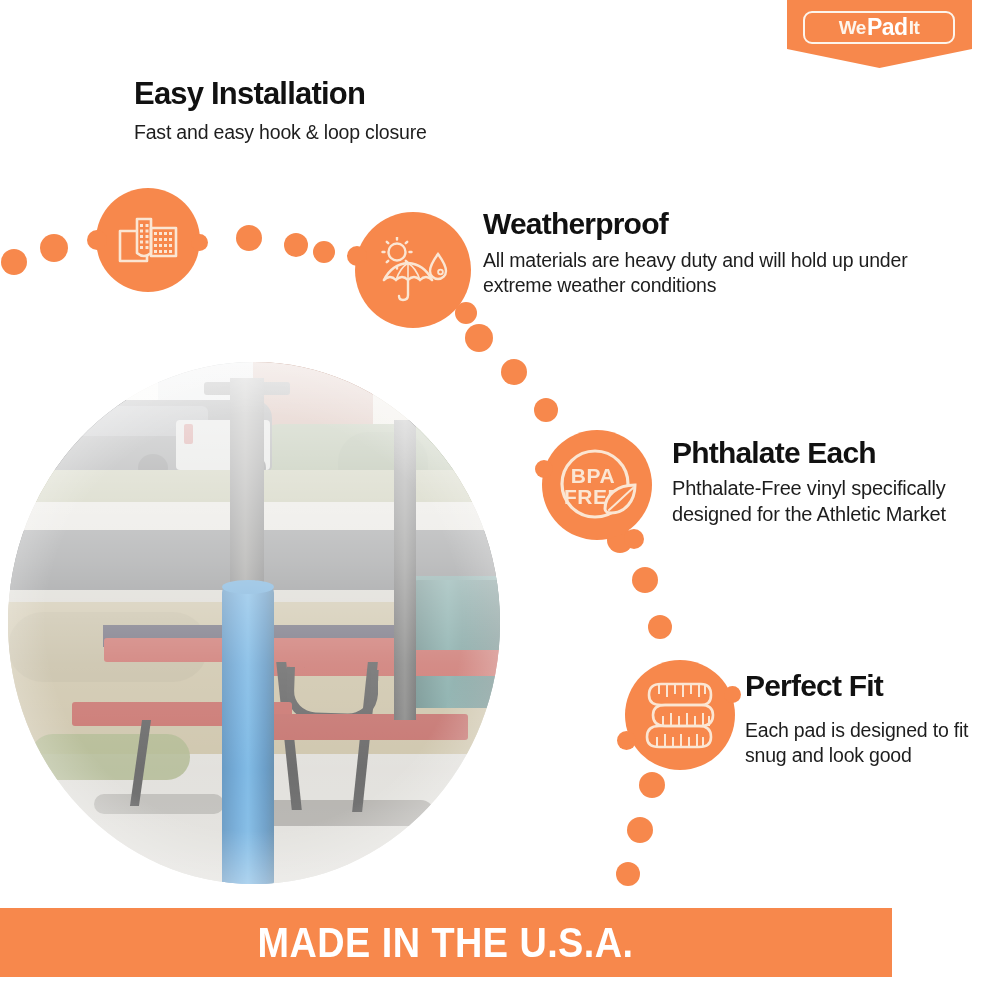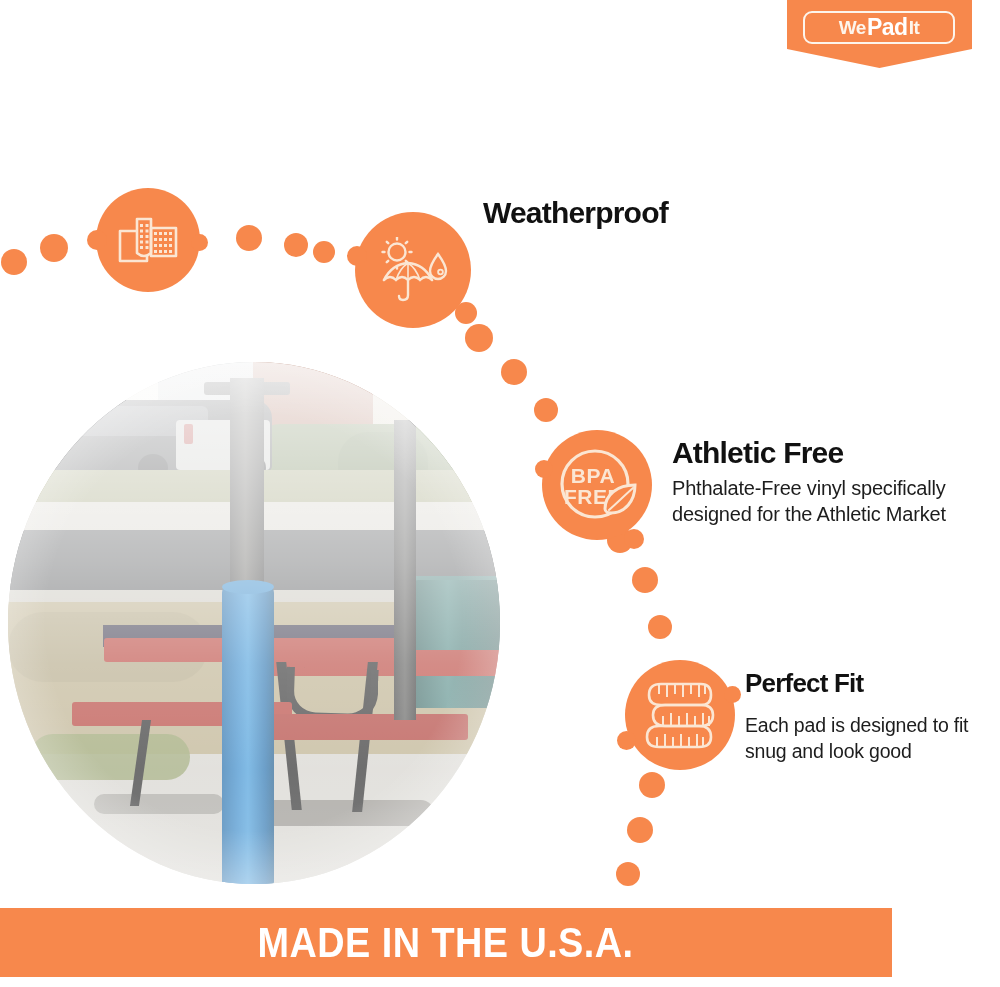--- a/index.html
+++ b/index.html
@@ -72,32 +72,32 @@
     line-height: 1.32;
     letter-spacing: -0.2px;
   }
 
   
   #blk-install { left: 134px; top: 78px; width: 430px; }
   #blk-install .feature-title { font-size: 31px; }
   #blk-install .feature-desc { font-size: 19.5px; margin-top: 9px; }
 
   
-  #blk-weather { left: 483px; top: 197px; width: 440px; }
+  #blk-weather { left: 483px; top: 208px; width: 440px; }
   #blk-weather .feature-title { font-size: 30px; }
   #blk-weather .feature-desc { font-size: 19.5px; margin-top: 8px; }
 
   
   #blk-phth { left: 672px; top: 437px; width: 310px; }
   #blk-phth .feature-title { font-size: 30px; }
   #blk-phth .feature-desc { font-size: 20px; margin-top: 6px; }
 
   
   #blk-fit { left: 745px; top: 670px; width: 245px; }
-  #blk-fit .feature-title { font-size: 26px; }
+  #blk-fit .feature-title { font-size: 30px; }
   #blk-fit .feature-desc { font-size: 19.5px; margin-top: 16px; }
 
   
   .icon-badge {
     position: absolute;
     border-radius: 50%;
     background: #F7884C;
     display: flex;
     align-items: center;
     justify-content: center;
@@ -366,20 +366,22 @@
       <div class="dot" style="left: 534px; top: 398px; width: 24px; height: 24px;"></div>
       <div class="dot" style="left: 607px; top: 527px; width: 26px; height: 26px;"></div>
       <div class="dot" style="left: 632px; top: 567px; width: 26px; height: 26px;"></div>
       <div class="dot" style="left: 648px; top: 615px; width: 24px; height: 24px;"></div>
       <div class="dot" style="left: 639px; top: 772px; width: 26px; height: 26px;"></div>
       <div class="dot" style="left: 627px; top: 817px; width: 26px; height: 26px;"></div>
       <div class="dot" style="left: 616px; top: 862px; width: 24px; height: 24px;"></div>
     </div>
 
   <div class="feature-text" id="blk-install">
+    <div class="feature-title">Easy Installation</div>
+    <div class="feature-desc">Fast and easy hook &amp; loop closure</div>
   </div>
 
   <div class="icon-badge blob" id="icon-install">
     <svg width="62" height="50" viewBox="0 0 62 50" fill="none">
 
       <path d="M3 16 H30 V46 H3 Z" stroke="#FBE6D3" stroke-width="2.6" stroke-linejoin="round"></path>
       <path d="M20 4 H34 V38 Q27 44 20 38 Z" fill="#F7884C" stroke="#FBE6D3" stroke-width="2.6" stroke-linejoin="round"></path>
 
       <g fill="#FBE6D3">
         <rect x="23" y="9" width="3" height="3"></rect>
@@ -411,20 +413,21 @@
         <rect x="37" y="35" width="3" height="3"></rect>
           <rect x="42" y="35" width="3" height="3"></rect>
         <rect x="47" y="35" width="3" height="3"></rect>
           <rect x="52" y="35" width="3" height="3"></rect>
       </g>
     </svg>
   </div>
 
   <div class="feature-text" id="blk-weather">
     <div class="feature-title">Weatherproof</div>
+    <div class="feature-desc">All materials are heavy duty and will hold up under extreme weather conditions</div>
   </div>
 
   <div class="icon-badge blob" id="icon-weather">
     <svg width="74" height="66" viewBox="0 0 74 66" fill="none" stroke="#FBE6D3" stroke-width="2.4" stroke-linecap="round">
 
       <circle cx="21" cy="15" r="8.5"></circle>
       <path d="M21 2.5 V0.5 M21 29.5 V31.5 M8.5 15 H6.5 M35.5 15 H33.5
                M12.2 6.2 L10.8 4.8 M29.8 23.8 L31.2 25.2
                M12.2 23.8 L10.8 25.2 M29.8 6.2 L31.2 4.8"></path>
 
@@ -434,21 +437,21 @@
       <path d="M32 26 V43 M20 43 Q24 31 32 26 M44 43 Q40 31 32 26" stroke-width="1.6"></path>
 
       <path d="M32 43 V58 Q32 63 27 63 Q23 63 23 59" stroke-width="2.4"></path>
 
       <path d="M62 17 C62 17 54 28 54 34 C54 38.4 57.6 42 62 42 C66.4 42 70 38.4 70 34 C70 28 62 17 62 17 Z" stroke-width="2.4"></path>
       <circle cx="64.5" cy="35" r="2.4" stroke-width="1.8"></circle>
     </svg>
   </div>
 
   <div class="feature-text" id="blk-phth">
-    <div class="feature-title">Athletic Free</div>
+    <div class="feature-title">Phthalate Each</div>
     <div class="feature-desc">Phthalate-Free vinyl specifically designed for the Athletic Market</div>
   </div>
 
   <div class="icon-badge blob" id="icon-bpa">
     <svg width="96" height="96" viewBox="0 0 96 96" fill="none">
       <circle cx="46" cy="47" r="33" stroke="#FBE6D3" stroke-width="3.2" fill="none"></circle>
       <text x="44" y="46" text-anchor="middle" font-family="Liberation Sans, sans-serif" font-size="21" font-weight="700" fill="#FBE6D3" letter-spacing="0.5">BPA</text>
       <text x="44" y="67" text-anchor="middle" font-family="Liberation Sans, sans-serif" font-size="21" font-weight="700" fill="#FBE6D3" letter-spacing="0.5">FREE</text>
 
       <path d="M56 72 C56 58 68 48 86 48 C86 64 76 76 62 76 C59 76 56 74.5 56 72 Z" fill="#F7884C" stroke="#FBE6D3" stroke-width="3"></path>

